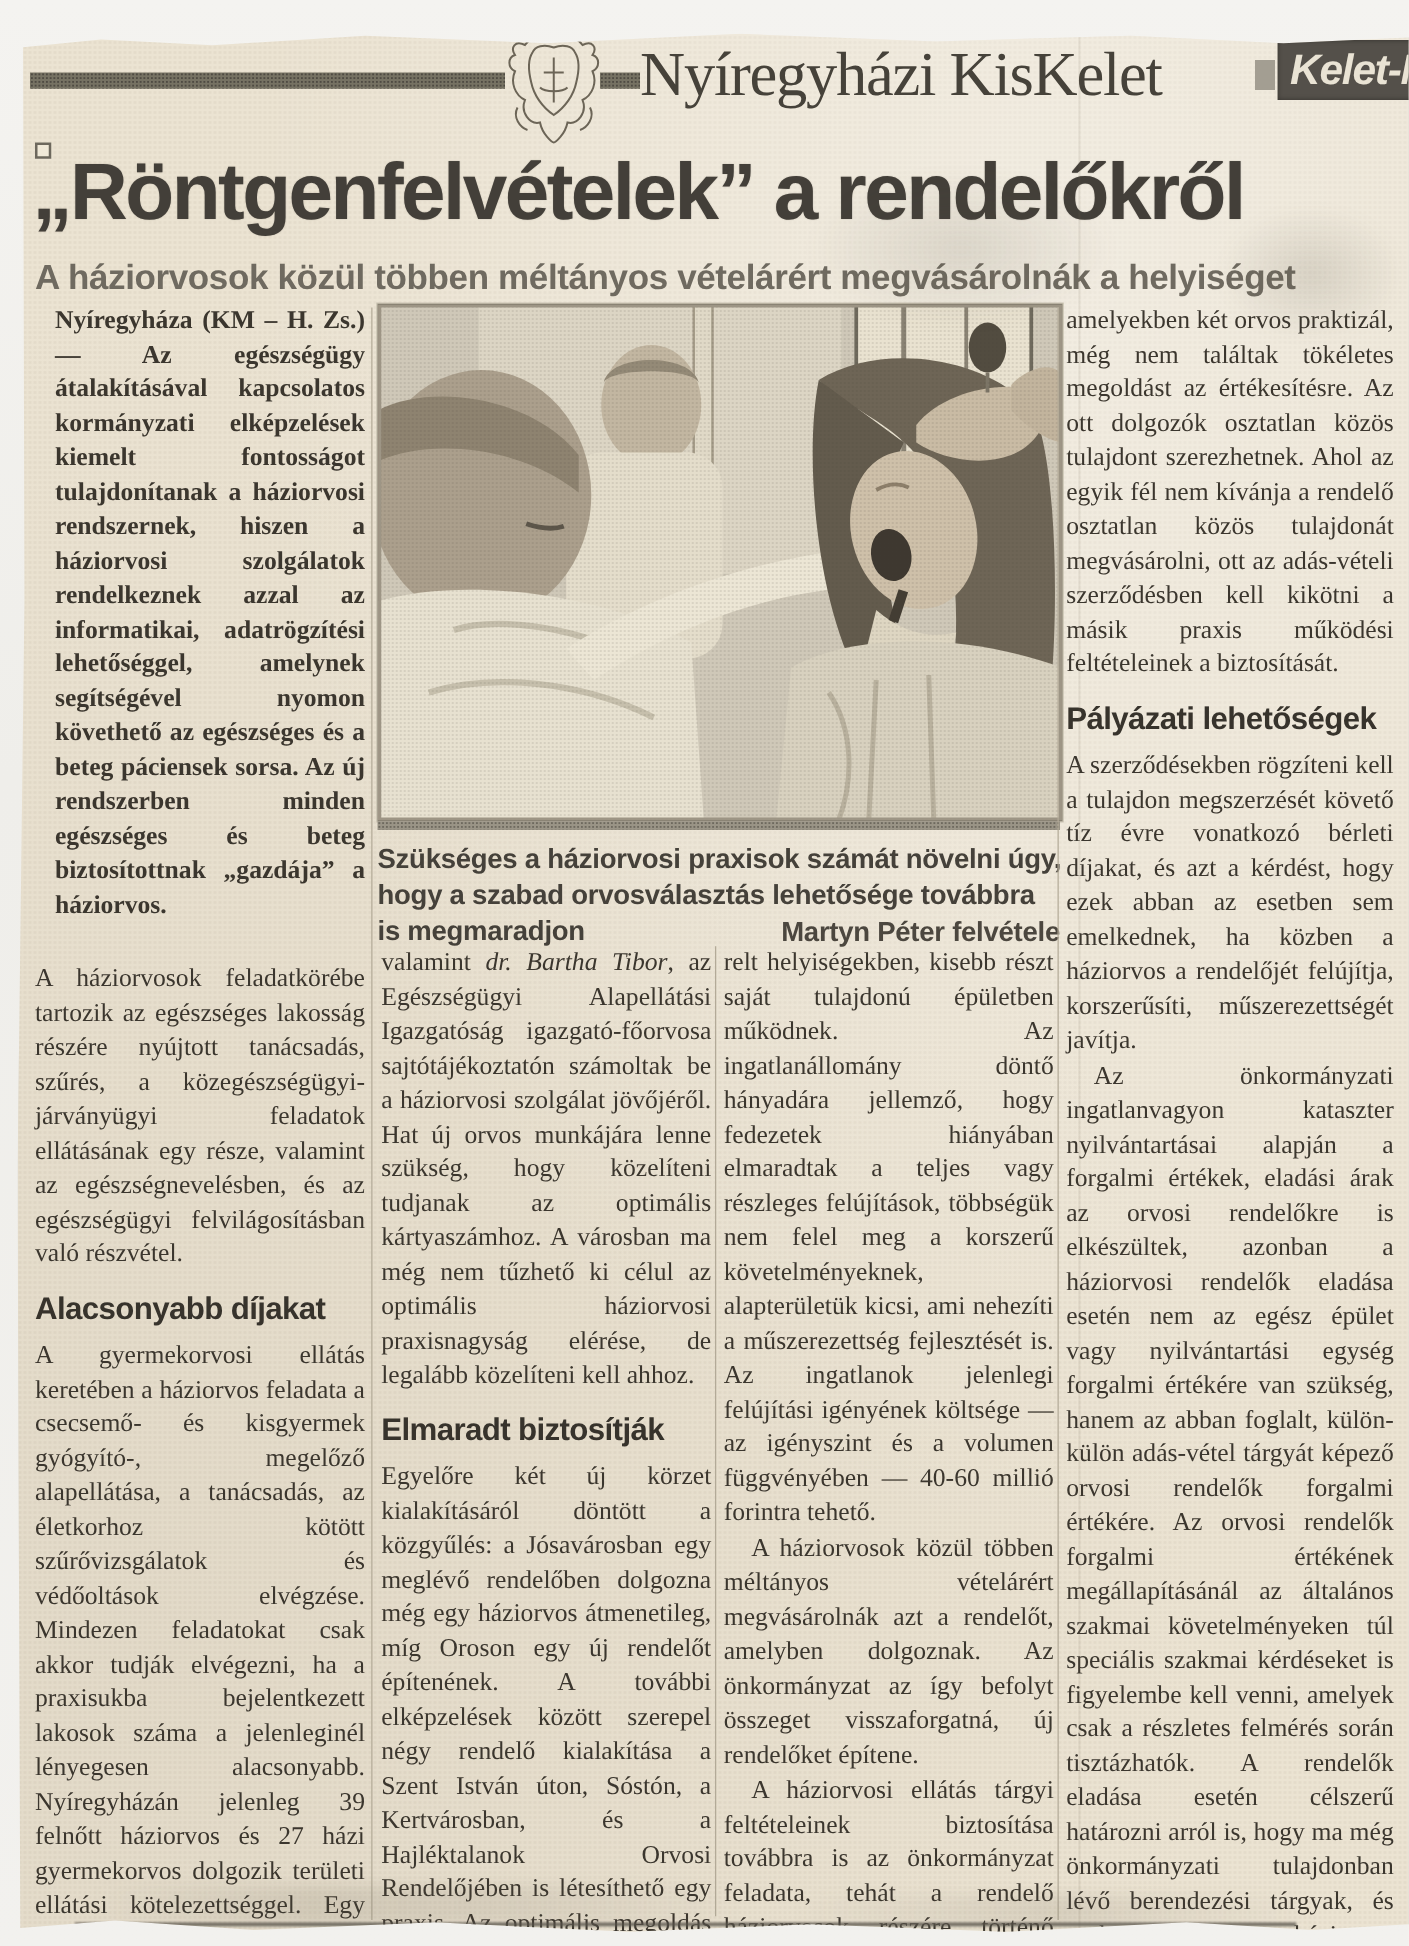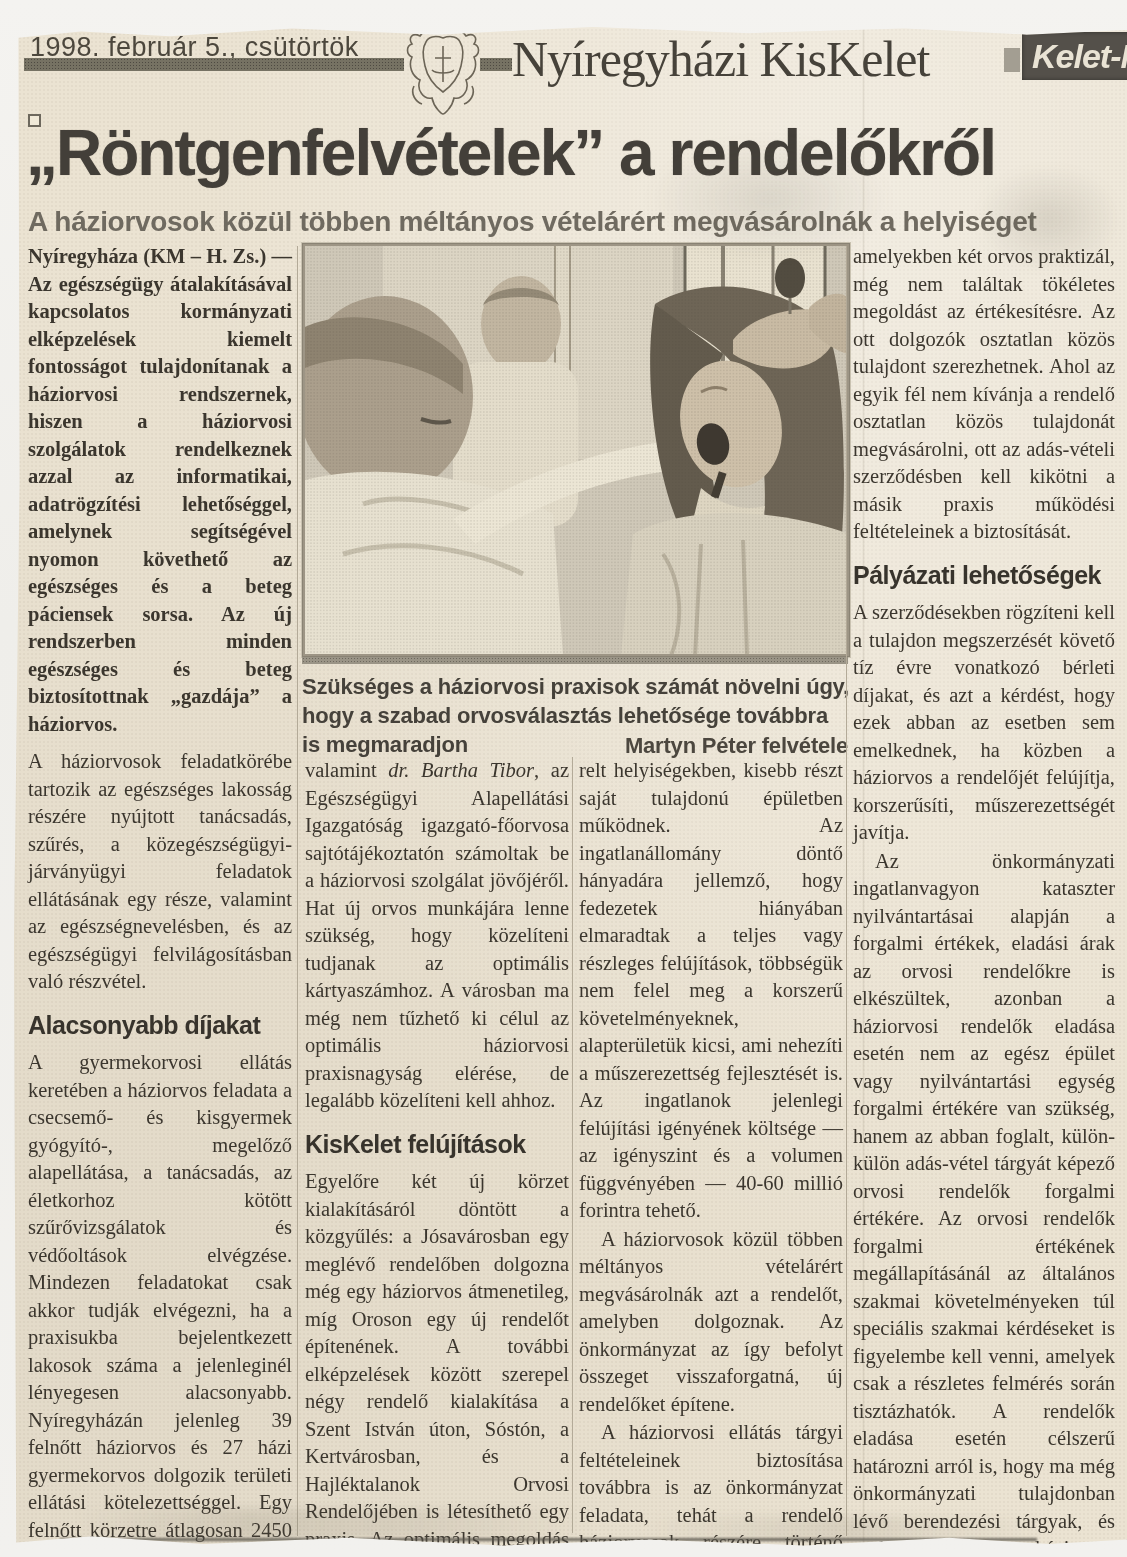--- a/index.html
+++ b/index.html
@@ -62,21 +62,21 @@
   
   .col{position:absolute;width:264px;text-align:justify;
        font-family:"Liberation Serif",serif;font-size:20.5px;line-height:27.5px;color:#3b362e;}
   .col-1{left:14px;top:219px;}
   .col-2{left:291px;top:733px;}
   .col-3{left:565px;top:733px;}
   .col-4{left:839px;top:219px;width:262px;}
   .para{margin:0;}
   .para + .para{margin-top:1px;}
   .para.indent{text-indent:22px;}
-  .para.lead{font-weight:bold;}
+  .para.lead{font-weight:bold;margin-left:16px;}
   .subhead{
     font-family:"Liberation Sans",sans-serif;font-size:25px;font-weight:bold;
     color:#37332c;margin:16px 0 10px 0;letter-spacing:-.5px;text-align:left;
   }
   .colrule{position:absolute;width:1px;background:#b3aa98;}
   .colrule-1{left:283px;top:222px;height:1290px;}
   .colrule-2{left:558px;top:733px;height:776px;}
   .colrule-3{left:832px;top:222px;height:1290px;}
 
   
@@ -95,21 +95,20 @@
   
   .ghost{position:absolute;filter:blur(5px);pointer-events:none;}
   .crease{position:absolute;left:848px;top:0;width:3px;height:100%;
     background:linear-gradient(90deg,transparent,rgba(110,100,80,.12),transparent);}
 </style>
 </head>
 <body>
 
 <div class="clipping">
 
-  <div class="date">1998. február 5., csütörtök</div>
   <div class="rule rule-left"></div>
   <div class="rule rule-right"></div>
 
   <div class="crest">
     <svg viewBox="0 0 82 96" width="82" height="96">
       <g fill="none" stroke="#6c6557" stroke-width="1.6">
         <path d="M41 8 C30 4 22 6 18 12 C10 8 6 14 10 20 C4 22 4 30 10 33 C6 42 10 52 18 56 C14 66 22 76 30 74 C32 84 40 90 41 90 C42 90 50 84 52 74 C60 76 68 66 64 56 C72 52 76 42 72 33 C78 30 78 22 72 20 C76 14 72 8 64 12 C60 6 52 4 41 8 Z"></path>
         <path d="M41 14 C33 11 26 13 24 18 C20 24 21 34 23 42 C25 52 32 62 41 68 C50 62 57 52 59 42 C61 34 62 24 58 18 C56 13 49 11 41 14 Z"></path>
         <path d="M41 22 L41 58 M33 34 L49 34 M30 46 C34 50 48 50 52 46"></path>
         <circle cx="41" cy="5" r="2.2"></circle>
@@ -188,27 +187,27 @@
     <span>Szükséges a háziorvosi praxisok számát növelni úgy, hogy a szabad orvosválasztás lehetősége továbbra is megmaradjon</span>
     <span class="credit">Martyn Péter felvétele</span>
   </div>
 
   <div class="colrule colrule-1"></div>
   <div class="colrule colrule-2"></div>
   <div class="colrule colrule-3"></div>
 
   <div class="col col-1">
       <p class="para lead">Nyíregyháza (KM – H. Zs.) — Az egészségügy átalakításával kapcsolatos kormányzati elképzelések kiemelt fontosságot tulajdonítanak a háziorvosi rendszernek, hiszen a háziorvosi szolgálatok rendelkeznek azzal az informatikai, adatrögzítési lehetőséggel, amelynek segítségével nyomon követhető az egészséges és a beteg páciensek sorsa. Az új rendszerben minden egészséges és beteg biztosítottnak „gazdája” a háziorvos.</p>
-      <p class="para" style="margin-top: 10px;">A háziorvosok feladatkörébe tartozik az egészséges lakosság részére nyújtott tanácsadás, szűrés, a közegészségügyi-járványügyi feladatok ellátásának egy része, valamint az egészségnevelésben, és az egészségügyi felvilágosításban való részvétel.</p>
+      <p class="para" style="margin-top: 32px;">A háziorvosok feladatkörébe tartozik az egészséges lakosság részére nyújtott tanácsadás, szűrés, a közegészségügyi-járványügyi feladatok ellátásának egy része, valamint az egészségnevelésben, és az egészségügyi felvilágosításban való részvétel.</p>
       <h3 class="subhead">Alacsonyabb díjakat</h3>
       <p class="para">A gyermekorvosi ellátás keretében a háziorvos feladata a csecsemő- és kisgyermek gyógyító-, megelőző alapellátása, a tanácsadás, az életkorhoz kötött szűrővizsgálatok és védőoltások elvégzése. Mindezen feladatokat csak akkor tudják elvégezni, ha a praxisukba bejelentkezett lakosok száma a jelenleginél lényegesen alacsonyabb. Nyíregyházán jelenleg 39 felnőtt háziorvos és 27 házi gyermekorvos dolgozik területi ellátási kötelezettséggel. Egy felnőtt körzetre átlagosan 2450 lakos, míg egy gyermekkörzetre 882 gyermek ellátása hárul. Az optimális létszám egy felnőtt körzetben 1700 lenne, míg a gyermekrendelőkben 800-900. A megyeszékhelyen tehát szükséges a háziorvosi praxisok számát növelni úgy, hogy a szabad orvosválasztás lehetősége továbbra is megmaradjon.</p>
     </div>
   <div class="col col-2">
       <p class="para"><span>valamint </span><i>dr. Bartha Tibor</i><span>, az Egészségügyi Alapellátási Igazgatóság igazgató-főorvosa sajtótájékoztatón számoltak be a háziorvosi szolgálat jövőjéről. Hat új orvos munkájára lenne szükség, hogy közelíteni tudjanak az optimális kártyaszámhoz. A városban ma még nem tűzhető ki célul az optimális háziorvosi praxisnagyság elérése, de legalább közelíteni kell ahhoz.</span></p>
-      <h3 class="subhead">KisKelet felújítások</h3>
+      <h3 class="subhead">Elmaradt biztosítják</h3>
       <p class="para">Egyelőre két új körzet kialakításáról döntött a közgyűlés: a Jósavárosban egy meglévő rendelőben dolgozna még egy háziorvos átmenetileg, míg Oroson egy új rendelőt építenének. A további elképzelések között szerepel négy rendelő kialakítása a Szent István úton, Sóstón, a Kertvárosban, és a Hajléktalanok Orvosi Rendelőjében is létesíthető egy praxis. Az optimális megoldás az lenne, ha egy rendelőben csak egy orvos dolgozna, azonban a megyeszékhely rendelőinek harmadán ma két orvos osztozik.</p>
     </div>
   <div class="col col-3">
       <p class="para">relt helyiségekben, kisebb részt saját tulajdonú épületben működnek. Az ingatlanállomány döntő hányadára jellemző, hogy fedezetek hiányában elmaradtak a teljes vagy részleges felújítások, többségük nem felel meg a korszerű követelményeknek, alapterületük kicsi, ami nehezíti a műszerezettség fejlesztését is. Az ingatlanok jelenlegi felújítási igényének költsége — az igényszint és a volumen függvényében — 40-60 millió forintra tehető.</p>
       <p class="para indent">A háziorvosok közül többen méltányos vételárért megvásárolnák azt a rendelőt, amelyben dolgoznak. Az önkormányzat az így befolyt összeget visszaforgatná, új rendelőket építene.</p>
       <p class="para indent">A háziorvosi ellátás tárgyi feltételeinek biztosítása továbbra is az önkormányzat feladata, tehát a rendelő háziorvosok részére történő eladásnál az adás-vételi szerződésekben olyan jogi garanciákat kell beépíteni (visszavásárlás), amelyek hosszútávon biztosítják, hogy az ingatlan háziorvosi rendelőként működjön a későbbiekben is.</p>
     </div>
   <div class="col col-4">
       <p class="para">amelyekben két orvos praktizál, még nem találtak tökéletes megoldást az értékesítésre. Az ott dolgozók osztatlan közös tulajdont szerezhetnek. Ahol az egyik fél nem kívánja a rendelő osztatlan közös tulajdonát megvásárolni, ott az adás-vételi szerződésben kell kikötni a másik praxis működési feltételeinek a biztosítását.</p>
       <h3 class="subhead">Pályázati lehetőségek</h3>

